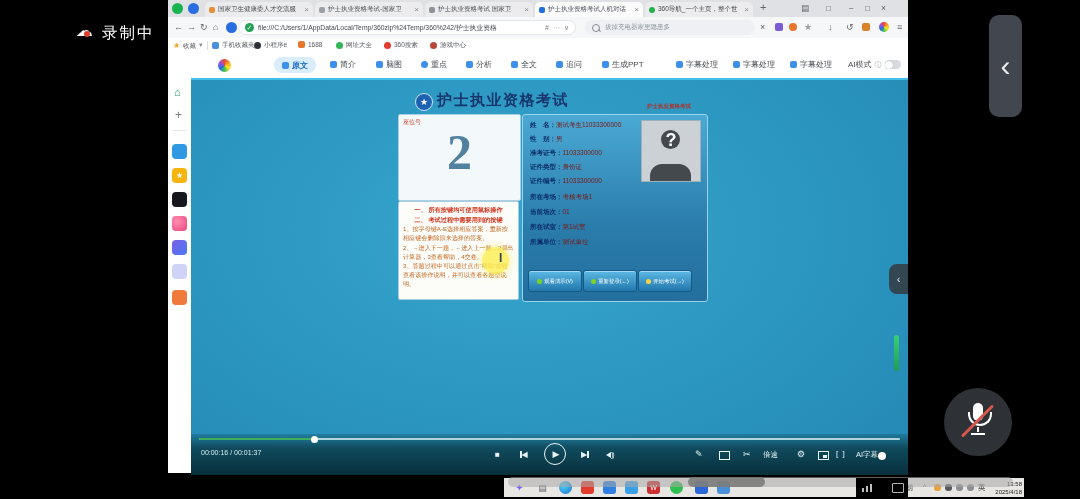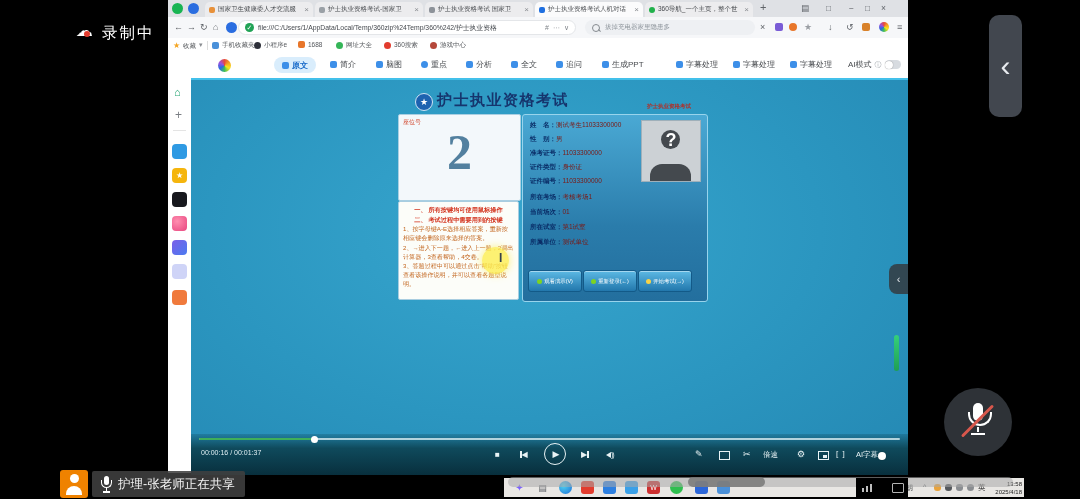--- a/index.html
+++ b/index.html
@@ -470,35 +470,20 @@
       <span class="mon"></span>
     </div>
   </div>
 
   <div id="recbadge">
     <span id="reccloud">☁</span>
     <span id="recdot"></span>
     <span id="reclabel">录制中</span>
   </div>
 
-  <div id="sharebar">
-    <div id="shareavatar">
-      <div class="head"></div>
-      <div class="body"></div>
-    </div>
-    <div id="sharepill">
-      <span class="pmic">
-        <span class="cap"></span>
-          <span class="arc"></span>
-          <span class="stem"></span>
-          <span class="base"></span>
-      </span>
-      <span id="sharelabel">护理-张老师正在共享</span>
-    </div>
-  </div>
 
   <div id="sidetab">‹</div>
 
   <div id="micbtn">
     <div class="bigmic">
       <span class="cap"></span>
         <span class="arc"></span>
         <span class="stem"></span>
         <span class="base"></span>
       <span class="slash"></span>

